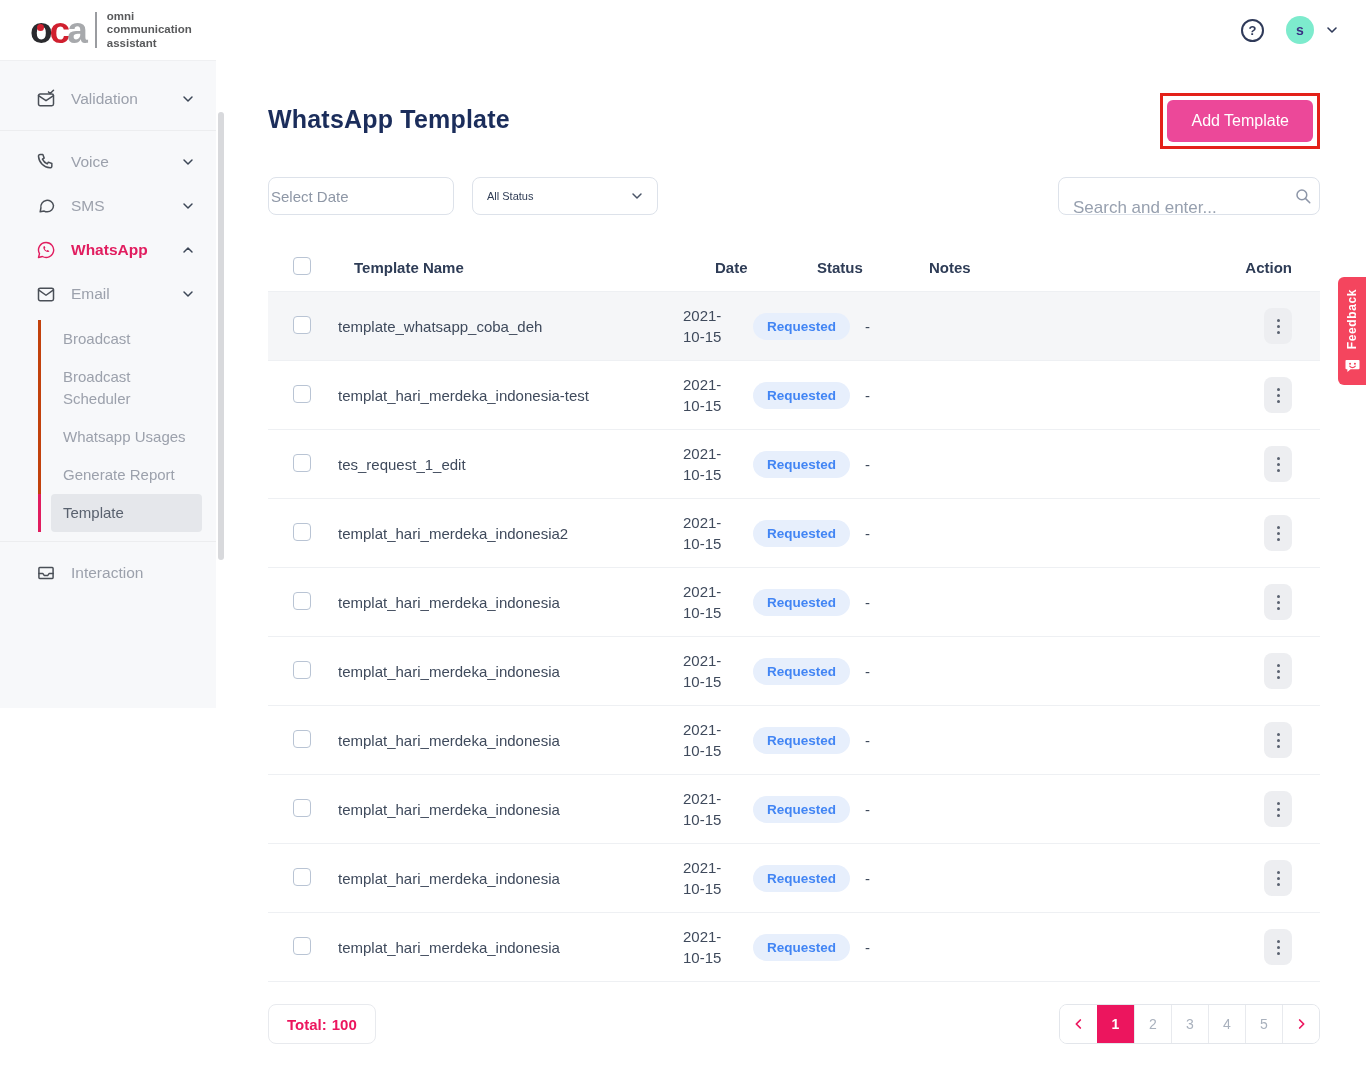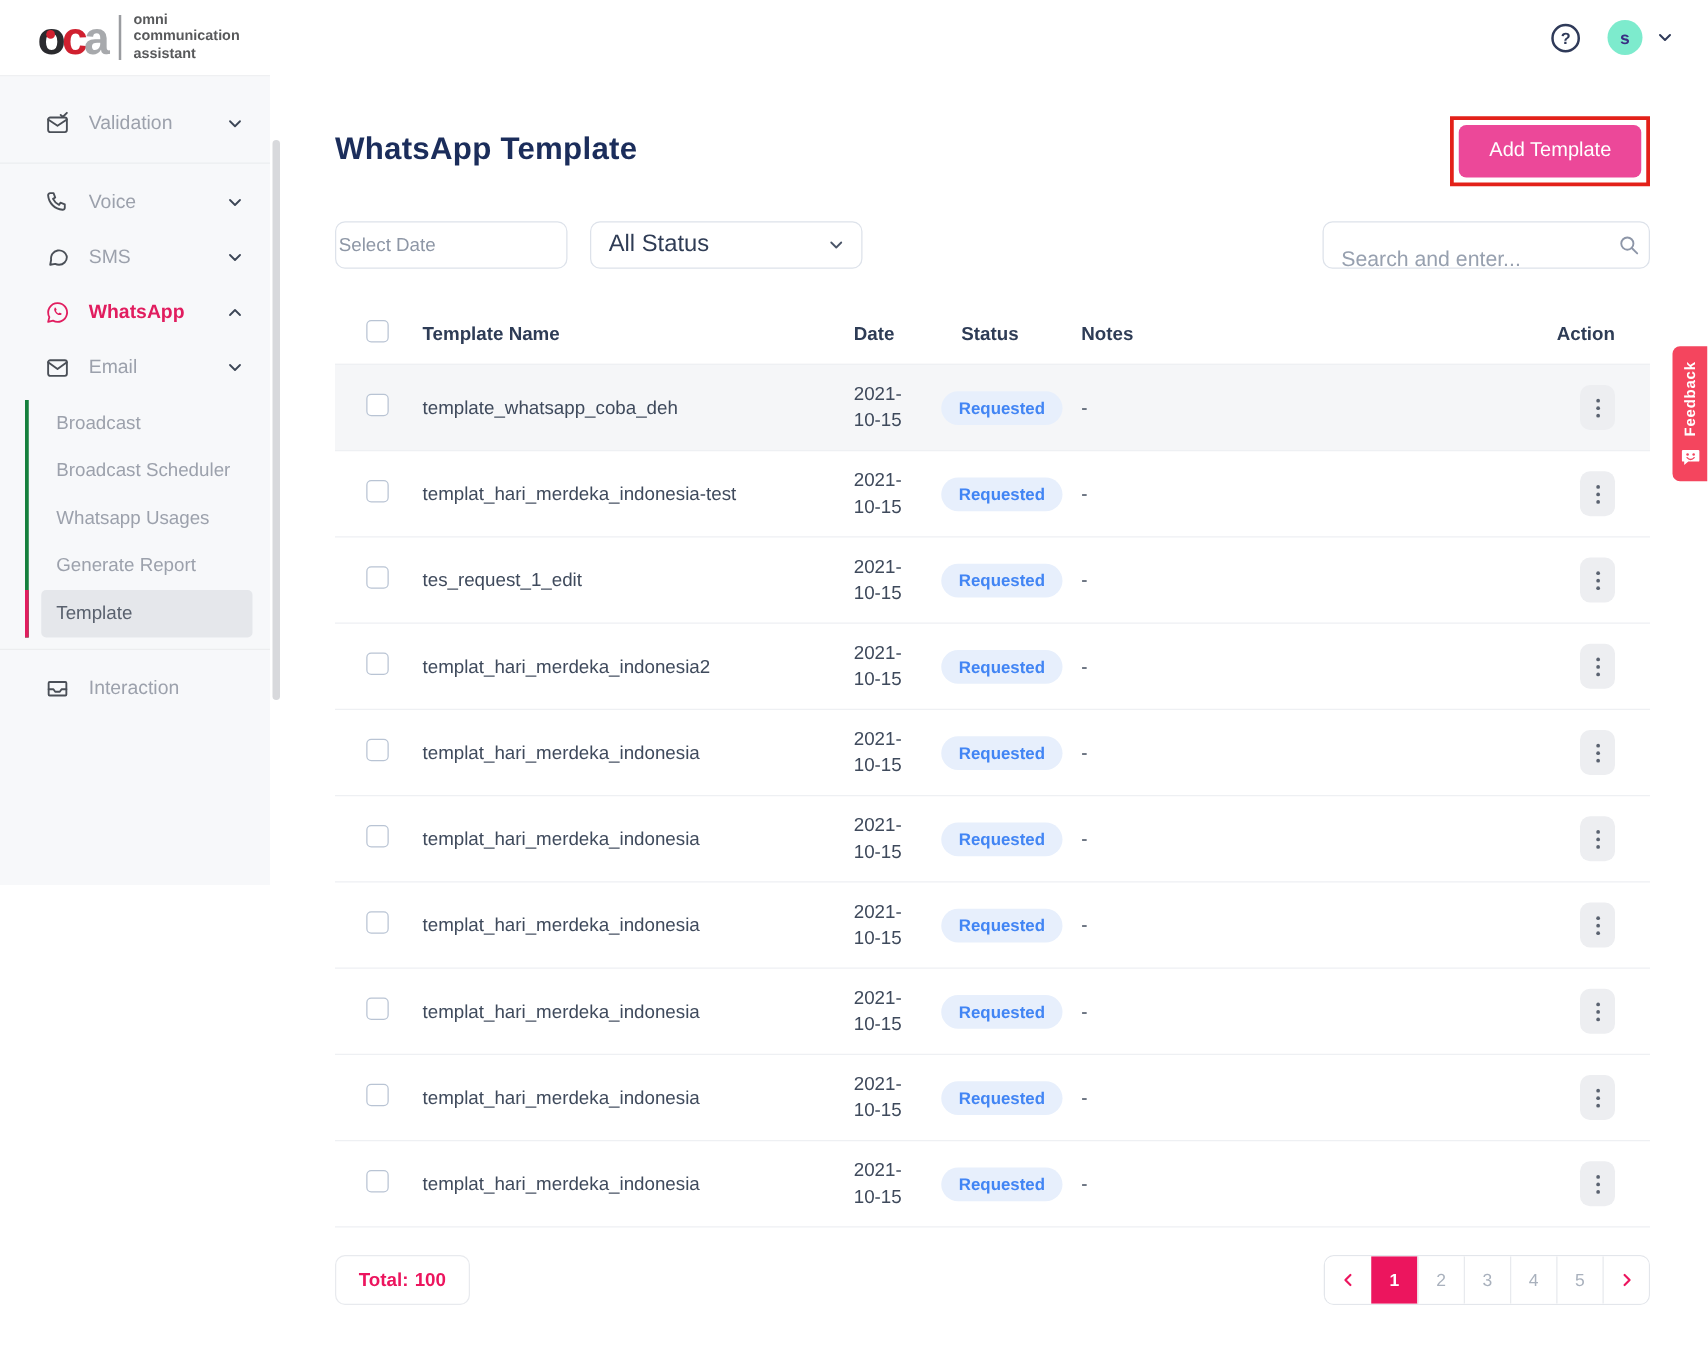--- a/index.html
+++ b/index.html
@@ -29,53 +29,53 @@
   .sidebar { width:216px; height:648px; background:#F7F8FA; border-top:1px solid #EFF0F2;
              padding-top:16px; position:relative; flex-shrink:0; }
   .side-item { display:flex; align-items:center; height:44px; padding:0 20px 0 36px;
                color:#9CA1AC; font-size:15.5px; cursor:pointer; }
   .side-item .s-icon { width:20px; height:20px; color:#4A4F57; margin-right:15px; flex-shrink:0; }
   .side-item .s-label { flex:1; }
   .side-item .s-chevron { width:16px; height:16px; color:#3C4656; }
   .side-item.active-parent { color:#E11D5F; font-weight:700; }
   .side-item.active-parent .s-icon { color:#E11D5F; }
   .side-divider { height:1px; background:#ECEDEF; margin:9px 0; }
-  .submenu { margin:4px 0 6px 20px; border-left:3px solid #15803d; }
+  .submenu { margin:4px 0 6px 38px; border-left:3px solid #c2410c; }
   .submenu-item { position:relative; margin:0 14px 0 10px; padding:8px 12px; font-size:15px;
                   color:#9CA1AC; line-height:22px; border-radius:4px; cursor:pointer; }
   .submenu-item.active { background:#E5E7EB; color:#59616E; }
   .submenu-item.active::before { content:""; position:absolute; left:-13px; top:0; bottom:0;
                   width:3px; background:#E11D5F; }
   .sidebar-scrollbar { position:absolute; left:218px; top:112px; width:6px; height:448px;
                   background:#D8D9DC; border-radius:3px; }
 
   
   .main { flex:1; padding:33px 46px 0 52px; background:#fff; }
   .title-row { display:flex; align-items:flex-start; justify-content:space-between; }
   .page-title { font-size:25px; font-weight:700; color:#1B2D5B; margin-top:12px; letter-spacing:.2px; }
   .annotation-box { border:3px solid #E32119; padding:4px; }
   .add-btn { background:#ec4899; color:#fff; font-size:16px; font-weight:400; border:none;
              border-radius:6px; padding:12px 24px; cursor:pointer; font-family:inherit; }
 
   .filters { display:flex; align-items:center; gap:18px; margin-top:28px; }
   .input-box { height:38px; border:1px solid #DDE2EA; border-radius:8px; background:#fff; }
   .date-input { width:186px; padding:0 2px; font-size:15px; font-family:inherit; color:#2F3C55; outline:none; }
   .date-input::placeholder { color:#8E97A6; }
-  .status-select { width:218px; display:flex; align-items:center; justify-content:space-between;
-                   padding:0 12px 0 14px; font-size:19px; color:#2F3C55; cursor:pointer; }
+  .status-select { width:186px; display:flex; align-items:center; justify-content:space-between;
+                   padding:0 12px 0 14px; font-size:11px; color:#2F3C55; cursor:pointer; }
   .status-select .sel-chevron { width:16px; height:16px; color:#4A5568; }
   .search-wrap { margin-left:auto; width:262px; display:flex; align-items:center; padding:0 12px 0 14px; }
   .search-wrap input { border:none; outline:none; flex:1; font-size:17px; font-family:inherit; color:#2F3C55; background:transparent;margin-top:24px; }
   .search-wrap input::placeholder { color:#97A0AF; }
   .search-wrap .search-icon { width:18px; height:18px; color:#8D96A8; flex-shrink:0; cursor:pointer; }
 
   
   .table { margin-top:28px; }
   .thead, .trow { display:grid; grid-template-columns:70px 345px 70px 112px 1fr 90px; align-items:center; }
-  .thead { height:48px; font-size:15px; font-weight:700; color:#2E3C56; }
+  .thead { height:48px; font-size:15px; font-weight:700; color:#2E3C56;gap:16px; }
   .th-status { padding-left:16px; }
   .th-action { text-align:right; padding-right:28px; }
   .cb-cell { padding-left:25px; }
   .checkbox { width:18px; height:18px; border:1.5px solid #B9C4D4; border-radius:4px; background:#fff;
               display:inline-block; cursor:pointer; }
   .trow { min-height:69px; border-top:1px solid #EEF0F3; font-size:15px; color:#3F4A5C; }
   .trow.first { background:#F5F6F8; }
   .tbody { border-bottom:1px solid #EEF0F3; }
   .date-cell { line-height:21px; }
   .date-cell span { display:block; }

